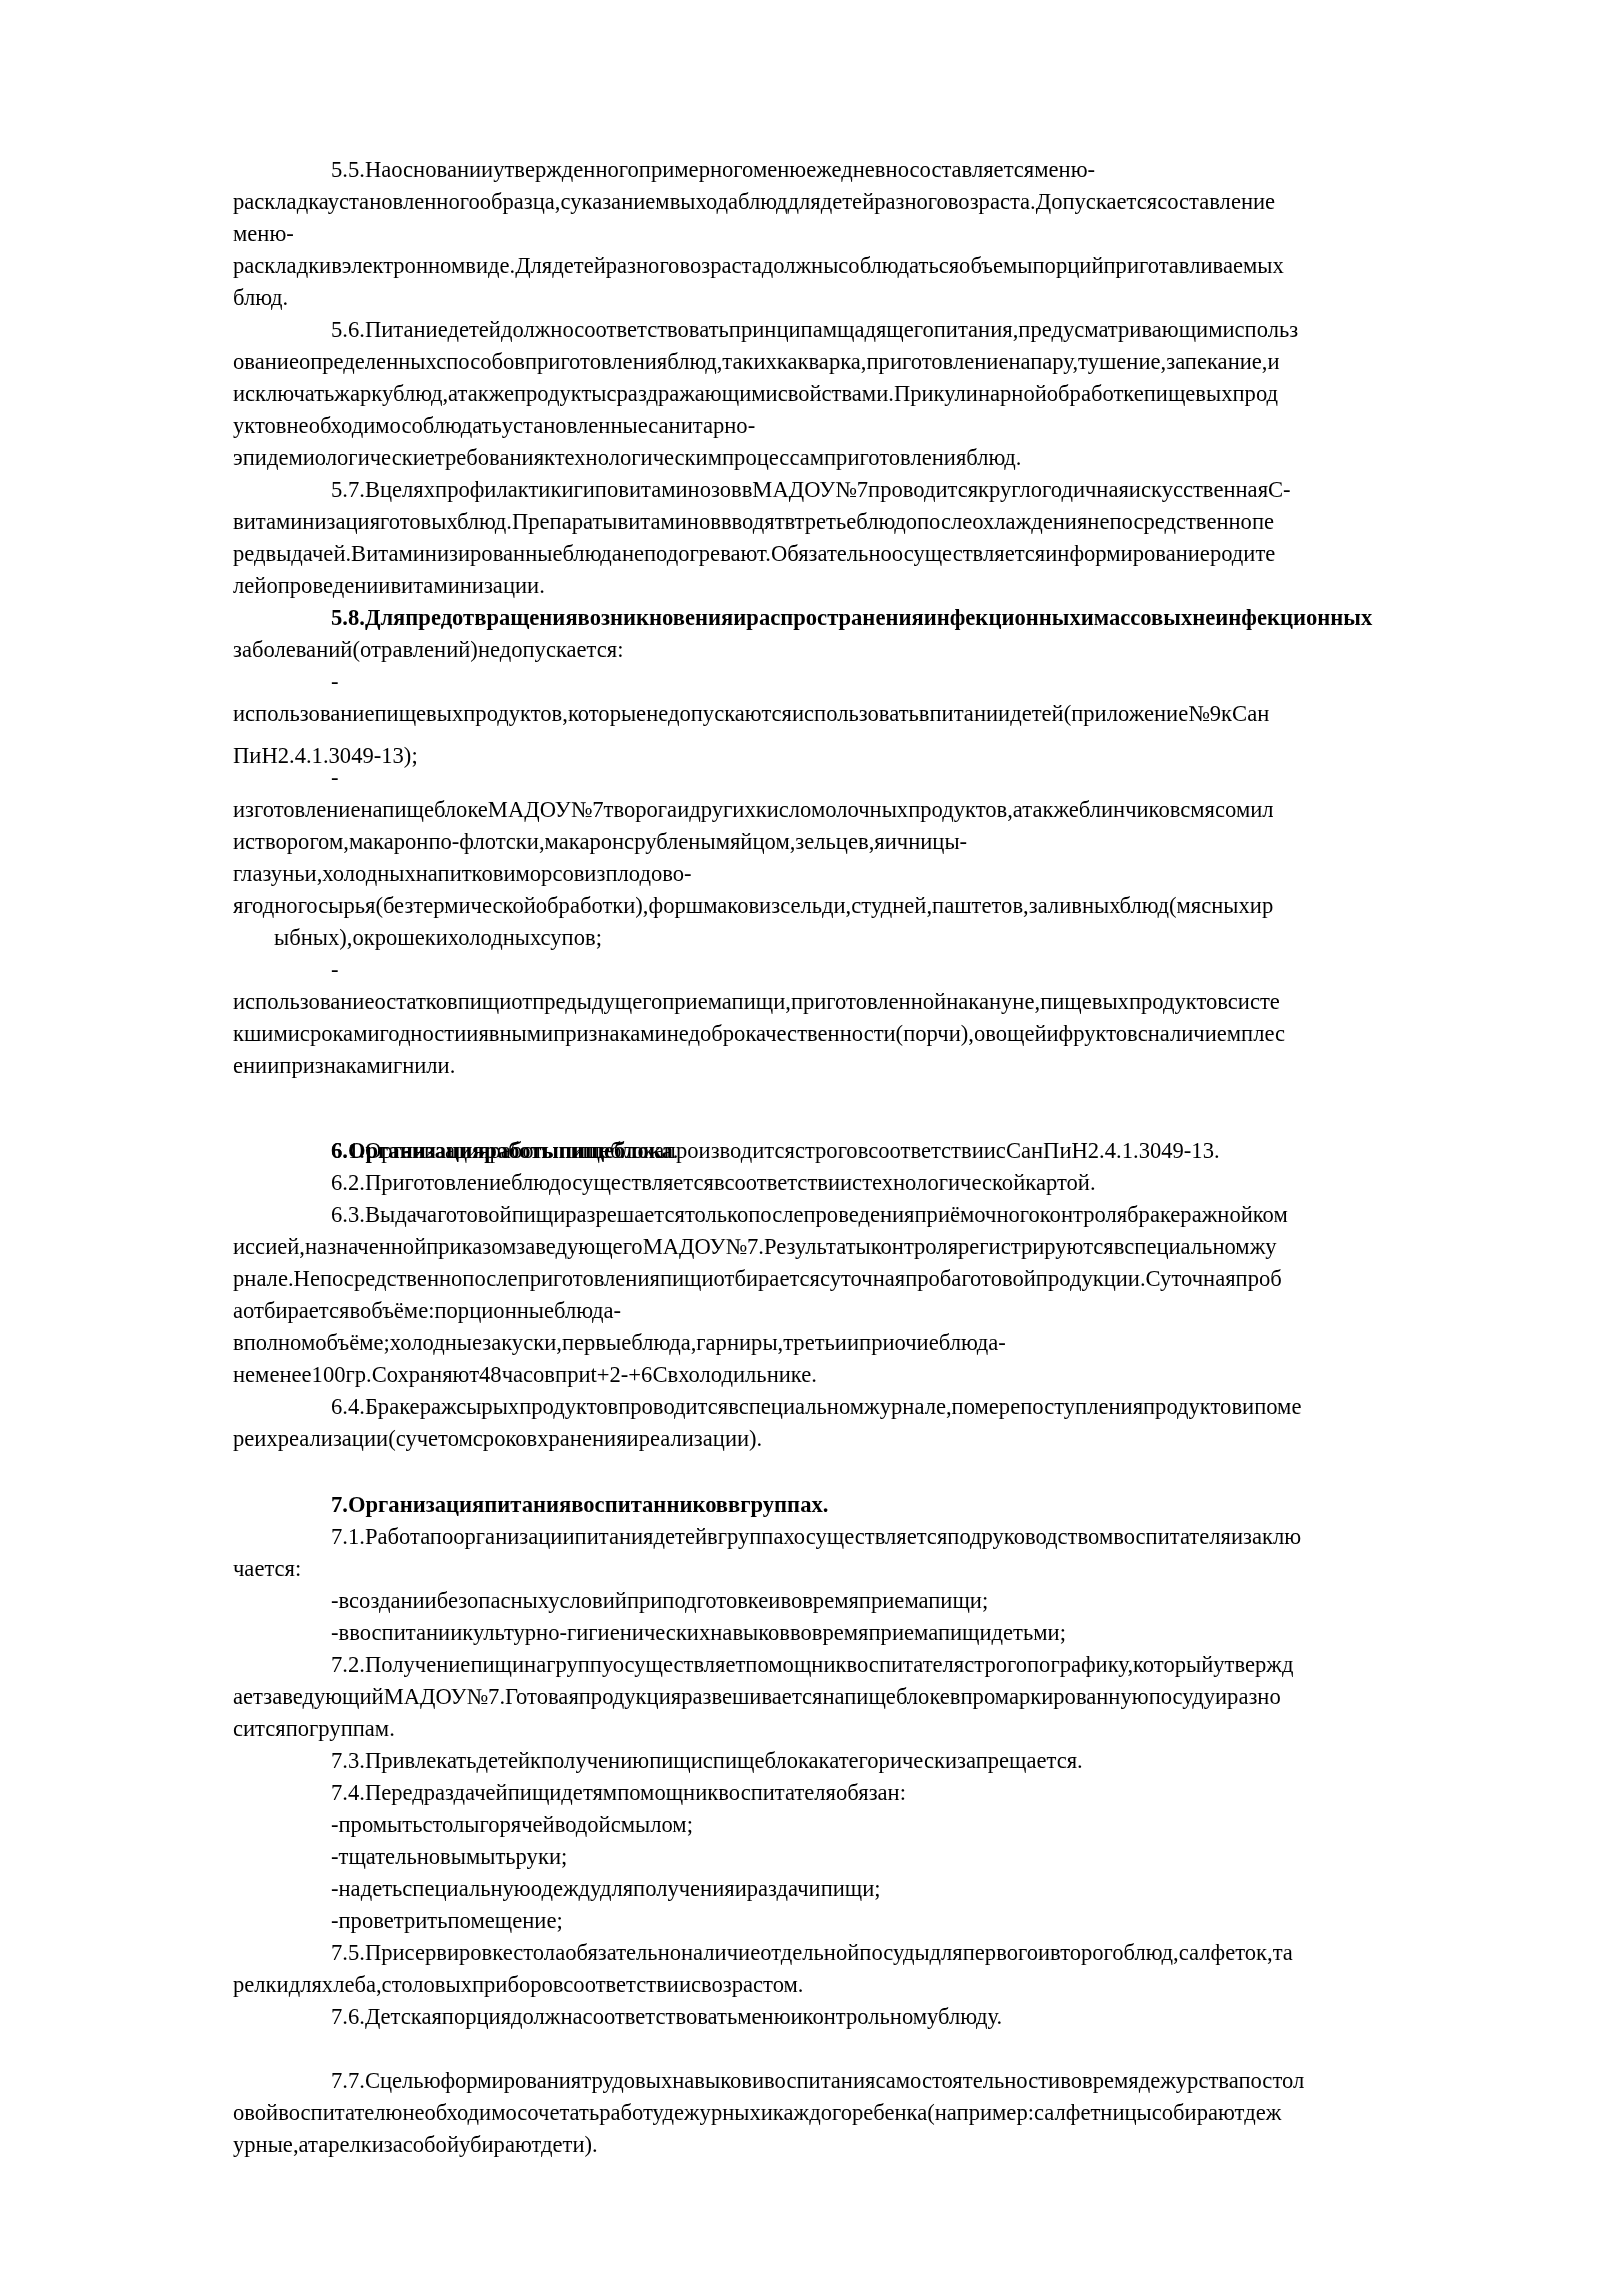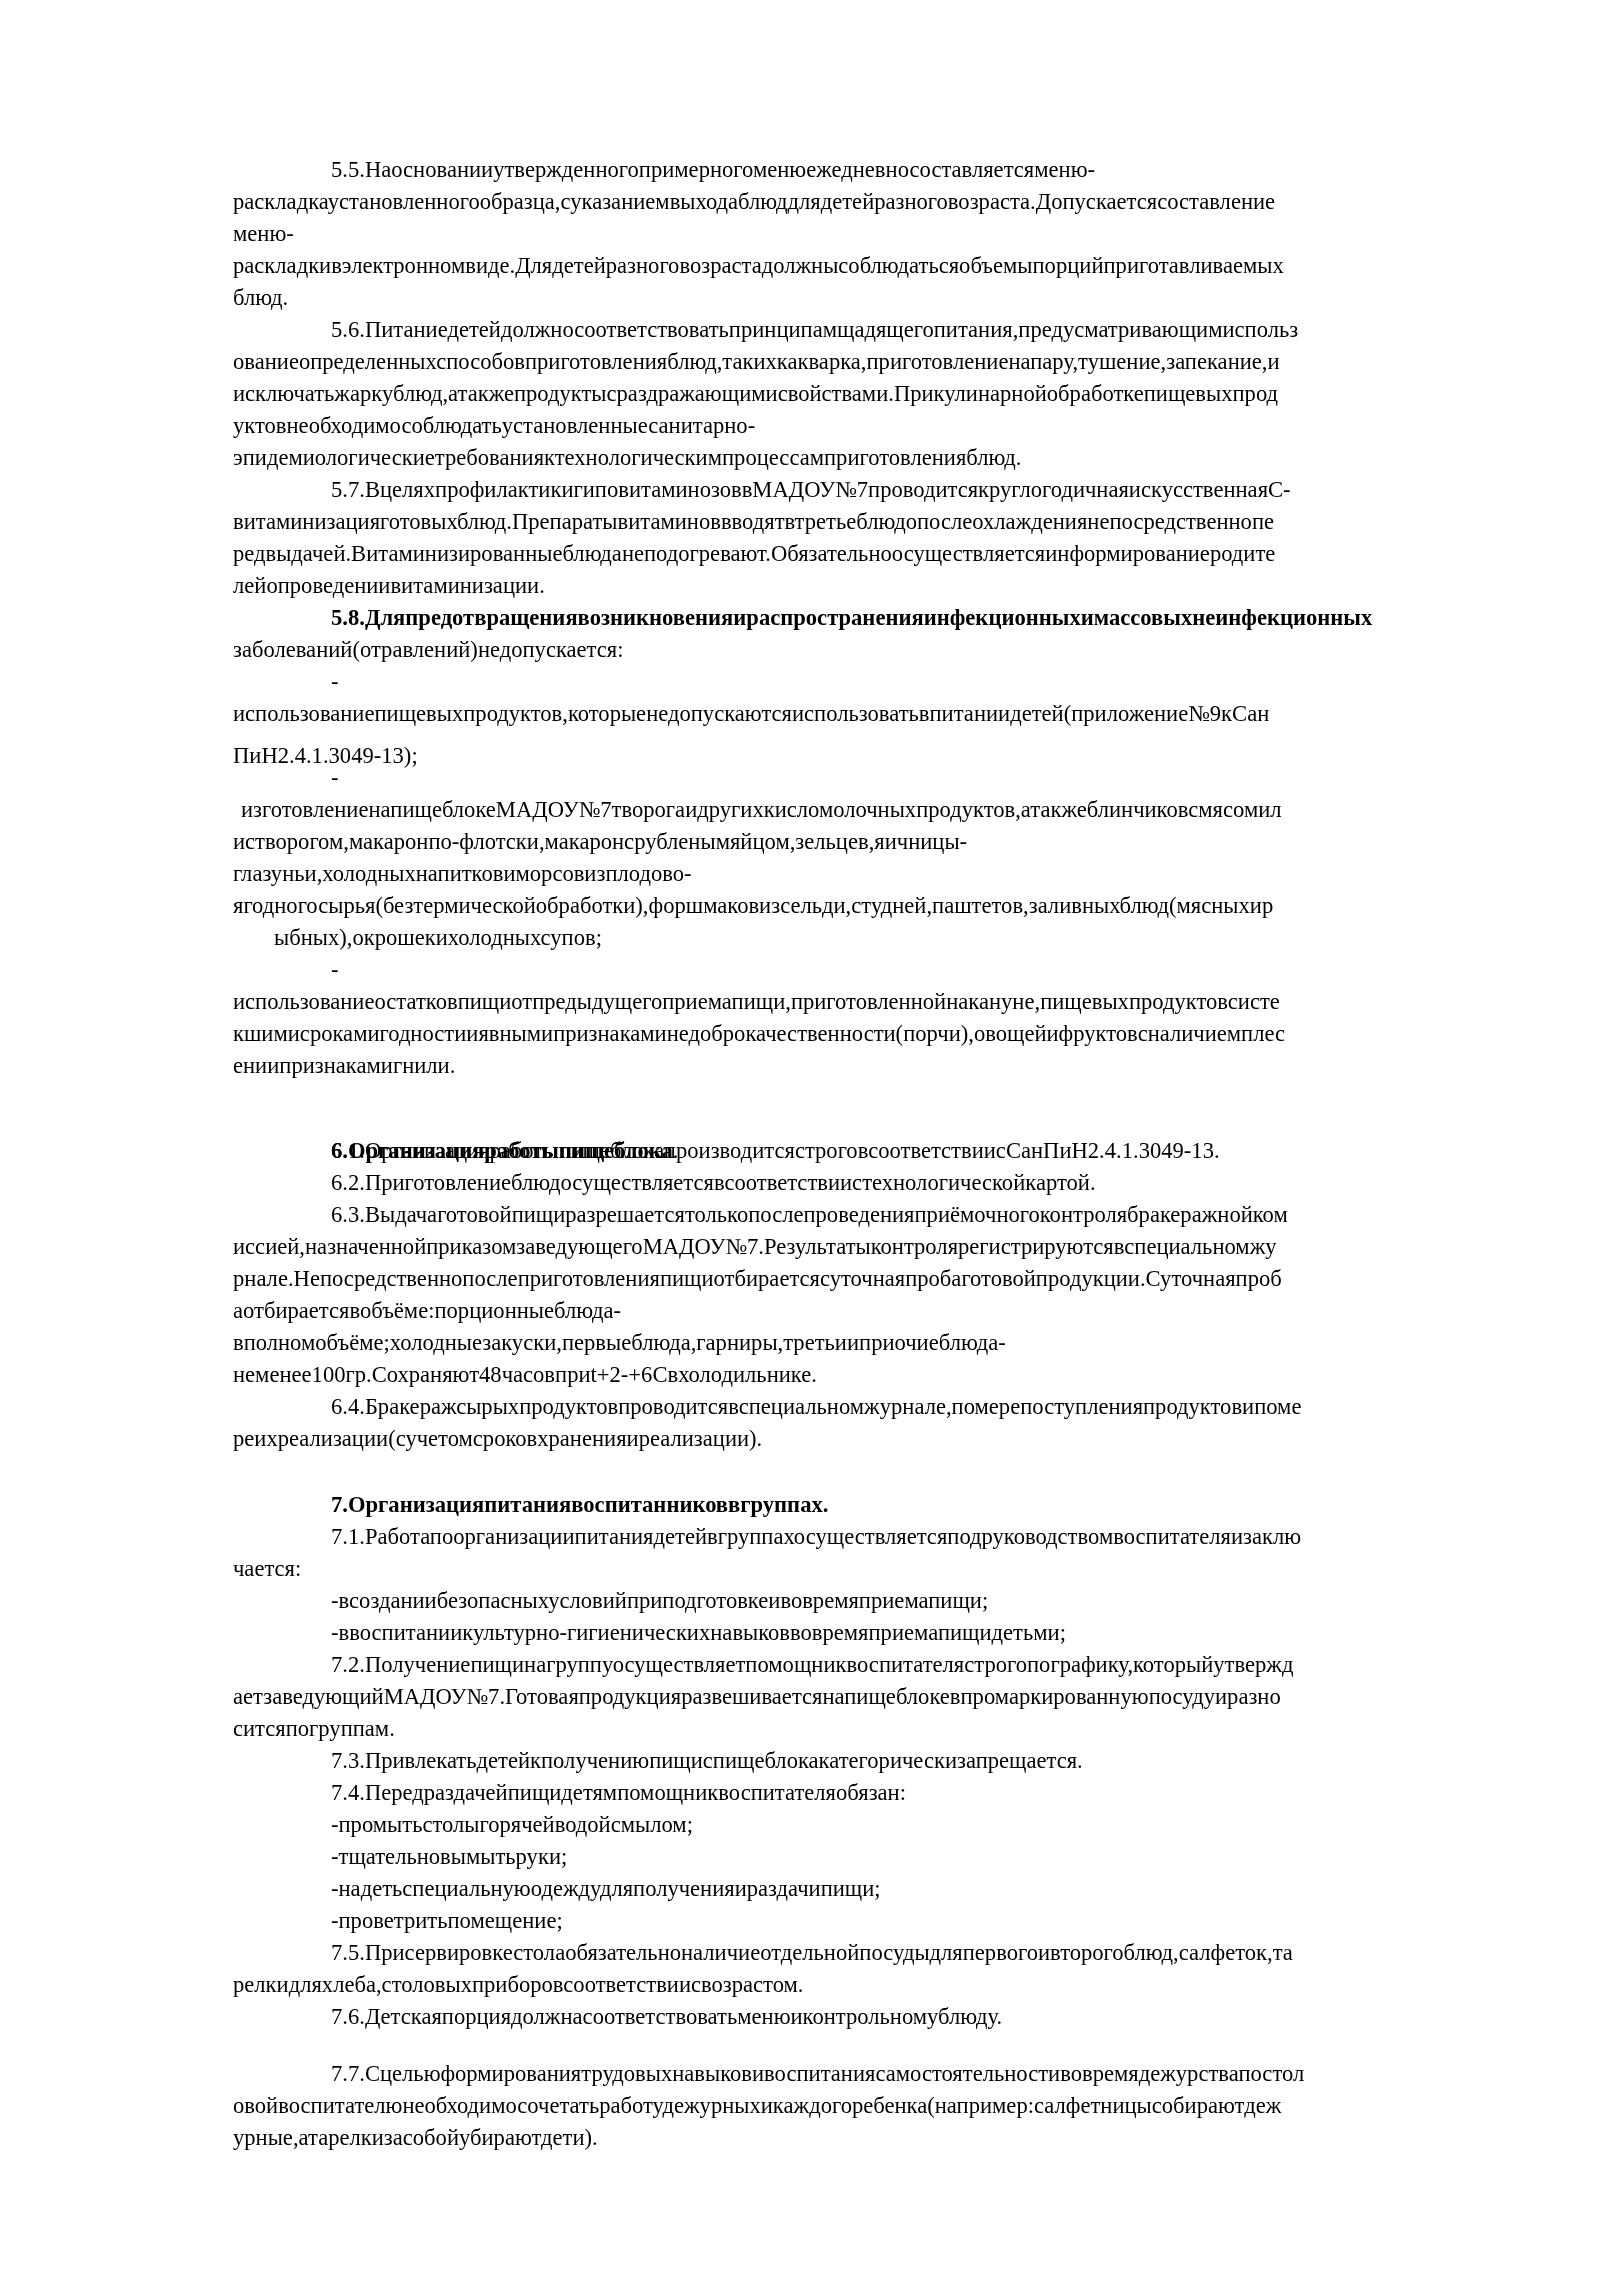--- a/index.html
+++ b/index.html
@@ -9,21 +9,21 @@
   }
   .content {
     position: absolute; left: 233px; top: 154px; width: 1276px;
     font-family: "Liberation Serif", "DejaVu Serif", serif;
     font-size: 22.6px; line-height: 32px; color: #000000;
   }
   .ln { display: block; height: 32px; white-space: nowrap; }
   .ind { padding-left: 98px; }
   .gap1 { margin-top: 21px; }
   .gap2 { margin-top: 34px; }
-  .gap3 { margin-top: 25px; }
+  .gap3 { margin-top: 32px; }
   .b { font-weight: bold; }
 </style>
 </head>
 <body>
 
 <div class="page">
   <div class="content">
 
     <div>
       <span class="ln ind" style="display: block;"><span style="display: inline-block; transform-origin: left center;">5.5.Наоснованииутвержденногопримерногоменюежедневносоставляетсяменю-</span></span>
@@ -53,21 +53,21 @@
       <span class="ln" style="display: block;"><span style="display: inline-block; transform-origin: left center;">заболеваний(отравлений)недопускается:</span></span>
     </div>
 
     <div>
       <span class="ln ind" style="display: block;"><span style="display: inline-block; transform-origin: left center;">-</span></span>
       <span class="ln" style="display: block;"><span style="display: inline-block; transform-origin: left center;">использованиепищевыхпродуктов,которыенедопускаютсяиспользоватьвпитаниидетей(приложение№9кСан</span></span>
       <span class="ln" style="display: block;"><span style="display: inline-block; transform-origin: left center; margin-top: 10px;">ПиН2.4.1.3049-13);</span></span>
     </div>
     <div>
       <span class="ln ind" style="display: block;"><span style="display: inline-block; transform-origin: left center;">-</span></span>
-      <span class="ln" style="display: block; margin-left: 8px;"><span style="display: inline-block; transform-origin: left center;">изготовлениенапищеблокеМАДОУ№7творогаидругихкисломолочныхпродуктов,атакжеблинчиковсмясомил</span></span>
+      <span class="ln" style="display: block;"><span style="display: inline-block; transform-origin: left center;">изготовлениенапищеблокеМАДОУ№7творогаидругихкисломолочныхпродуктов,атакжеблинчиковсмясомил</span></span>
       <span class="ln" style="display: block;"><span style="display: inline-block; transform-origin: left center;">истворогом,макаронпо-флотски,макаронсрубленымяйцом,зельцев,яичницы-</span></span>
       <span class="ln" style="display: block;"><span style="display: inline-block; transform-origin: left center;">глазуньи,холодныхнапитковиморсовизплодово-</span></span>
       <span class="ln" style="display: block;"><span style="display: inline-block; transform-origin: left center;">ягодногосырья(безтермическойобработки),форшмаковизсельди,студней,паштетов,заливныхблюд(мясныхир</span></span>
       <span class="ln" style="display: block;"><span style="display: inline-block; transform-origin: left center; margin-left: 41px;">ыбных),окрошекихолодныхсупов;</span></span>
     </div>
     <div>
       <span class="ln ind" style="display: block;"><span style="display: inline-block; transform-origin: left center;">-</span></span>
       <span class="ln" style="display: block;"><span style="display: inline-block; transform-origin: left center;">использованиеостатковпищиотпредыдущегоприемапищи,приготовленнойнакануне,пищевыхпродуктовсисте</span></span>
       <span class="ln" style="display: block;"><span style="display: inline-block; transform-origin: left center;">кшимисрокамигодностииявнымипризнакаминедоброкачественности(порчи),овощейифруктовсналичиемплес</span></span>
       <span class="ln" style="display: block;"><span style="display: inline-block; transform-origin: left center;">ениипризнакамигнили.</span></span>

